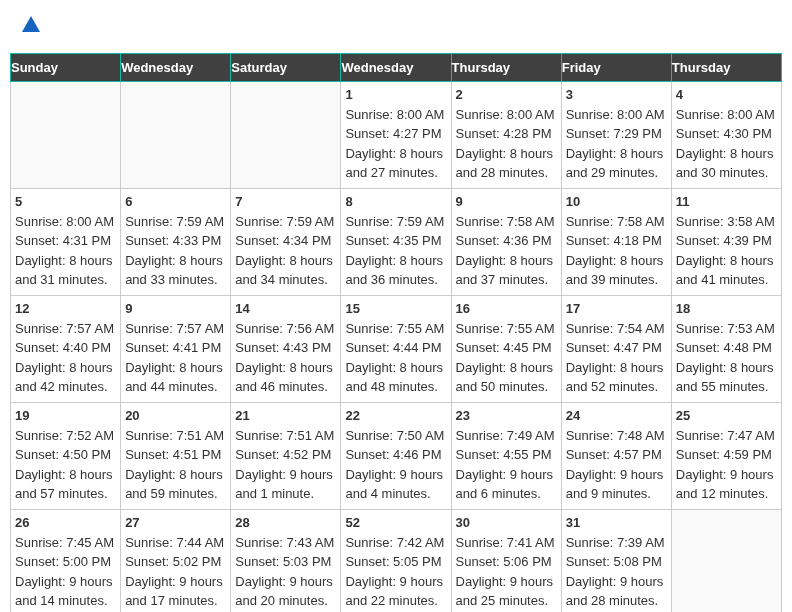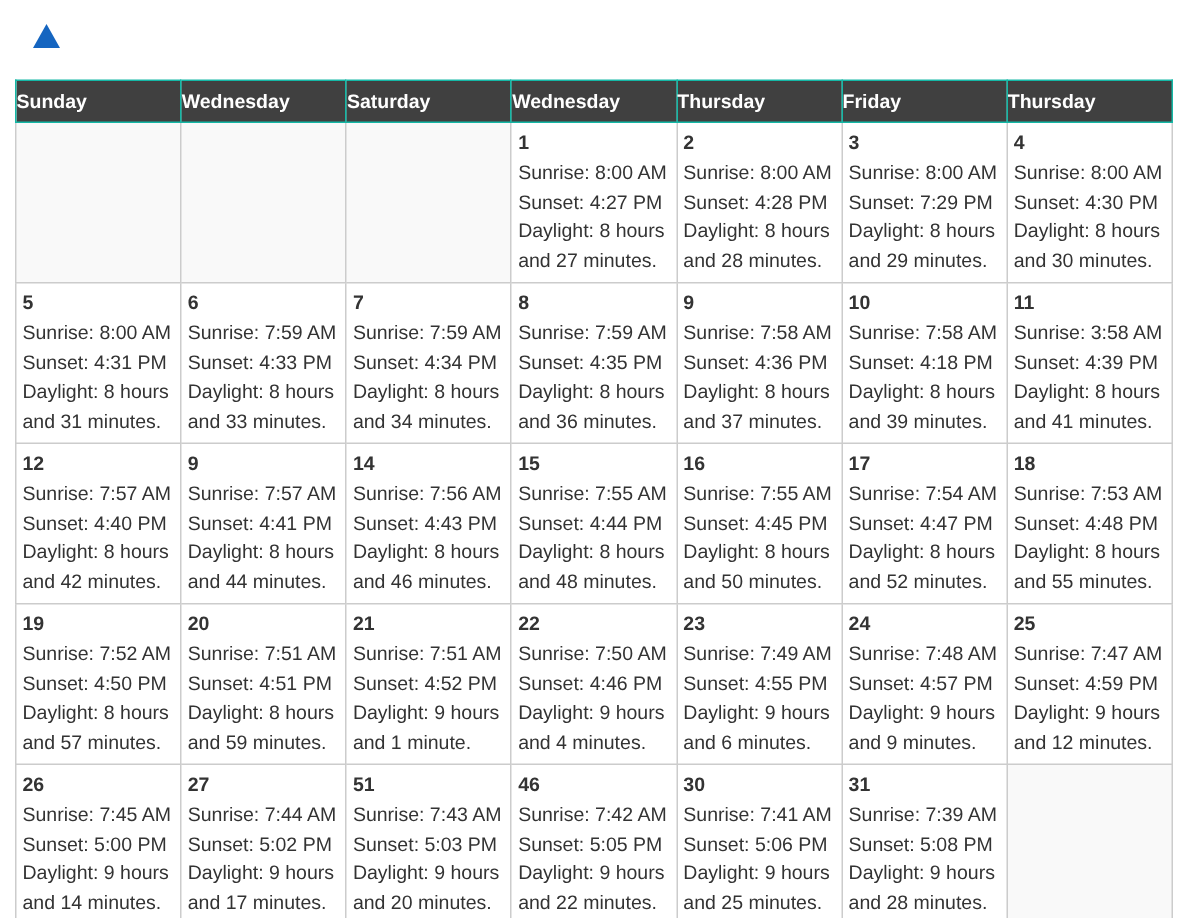--- a/index.html
+++ b/index.html
@@ -295,27 +295,27 @@
 Sunset: 5:00 PM
 Daylight: 9 hours and 14 minutes.</div>
         </td>
         <td>
           <span class="day-num">27</span>
           <div class="day-info">Sunrise: 7:44 AM
 Sunset: 5:02 PM
 Daylight: 9 hours and 17 minutes.</div>
         </td>
         <td>
-          <span class="day-num">51</span>
+          <span class="day-num">28</span>
           <div class="day-info">Sunrise: 7:43 AM
 Sunset: 5:03 PM
 Daylight: 9 hours and 20 minutes.</div>
         </td>
         <td>
-          <span class="day-num">46</span>
+          <span class="day-num">52</span>
           <div class="day-info">Sunrise: 7:42 AM
 Sunset: 5:05 PM
 Daylight: 9 hours and 22 minutes.</div>
         </td>
         <td>
           <span class="day-num">30</span>
           <div class="day-info">Sunrise: 7:41 AM
 Sunset: 5:06 PM
 Daylight: 9 hours and 25 minutes.</div>
         </td>

